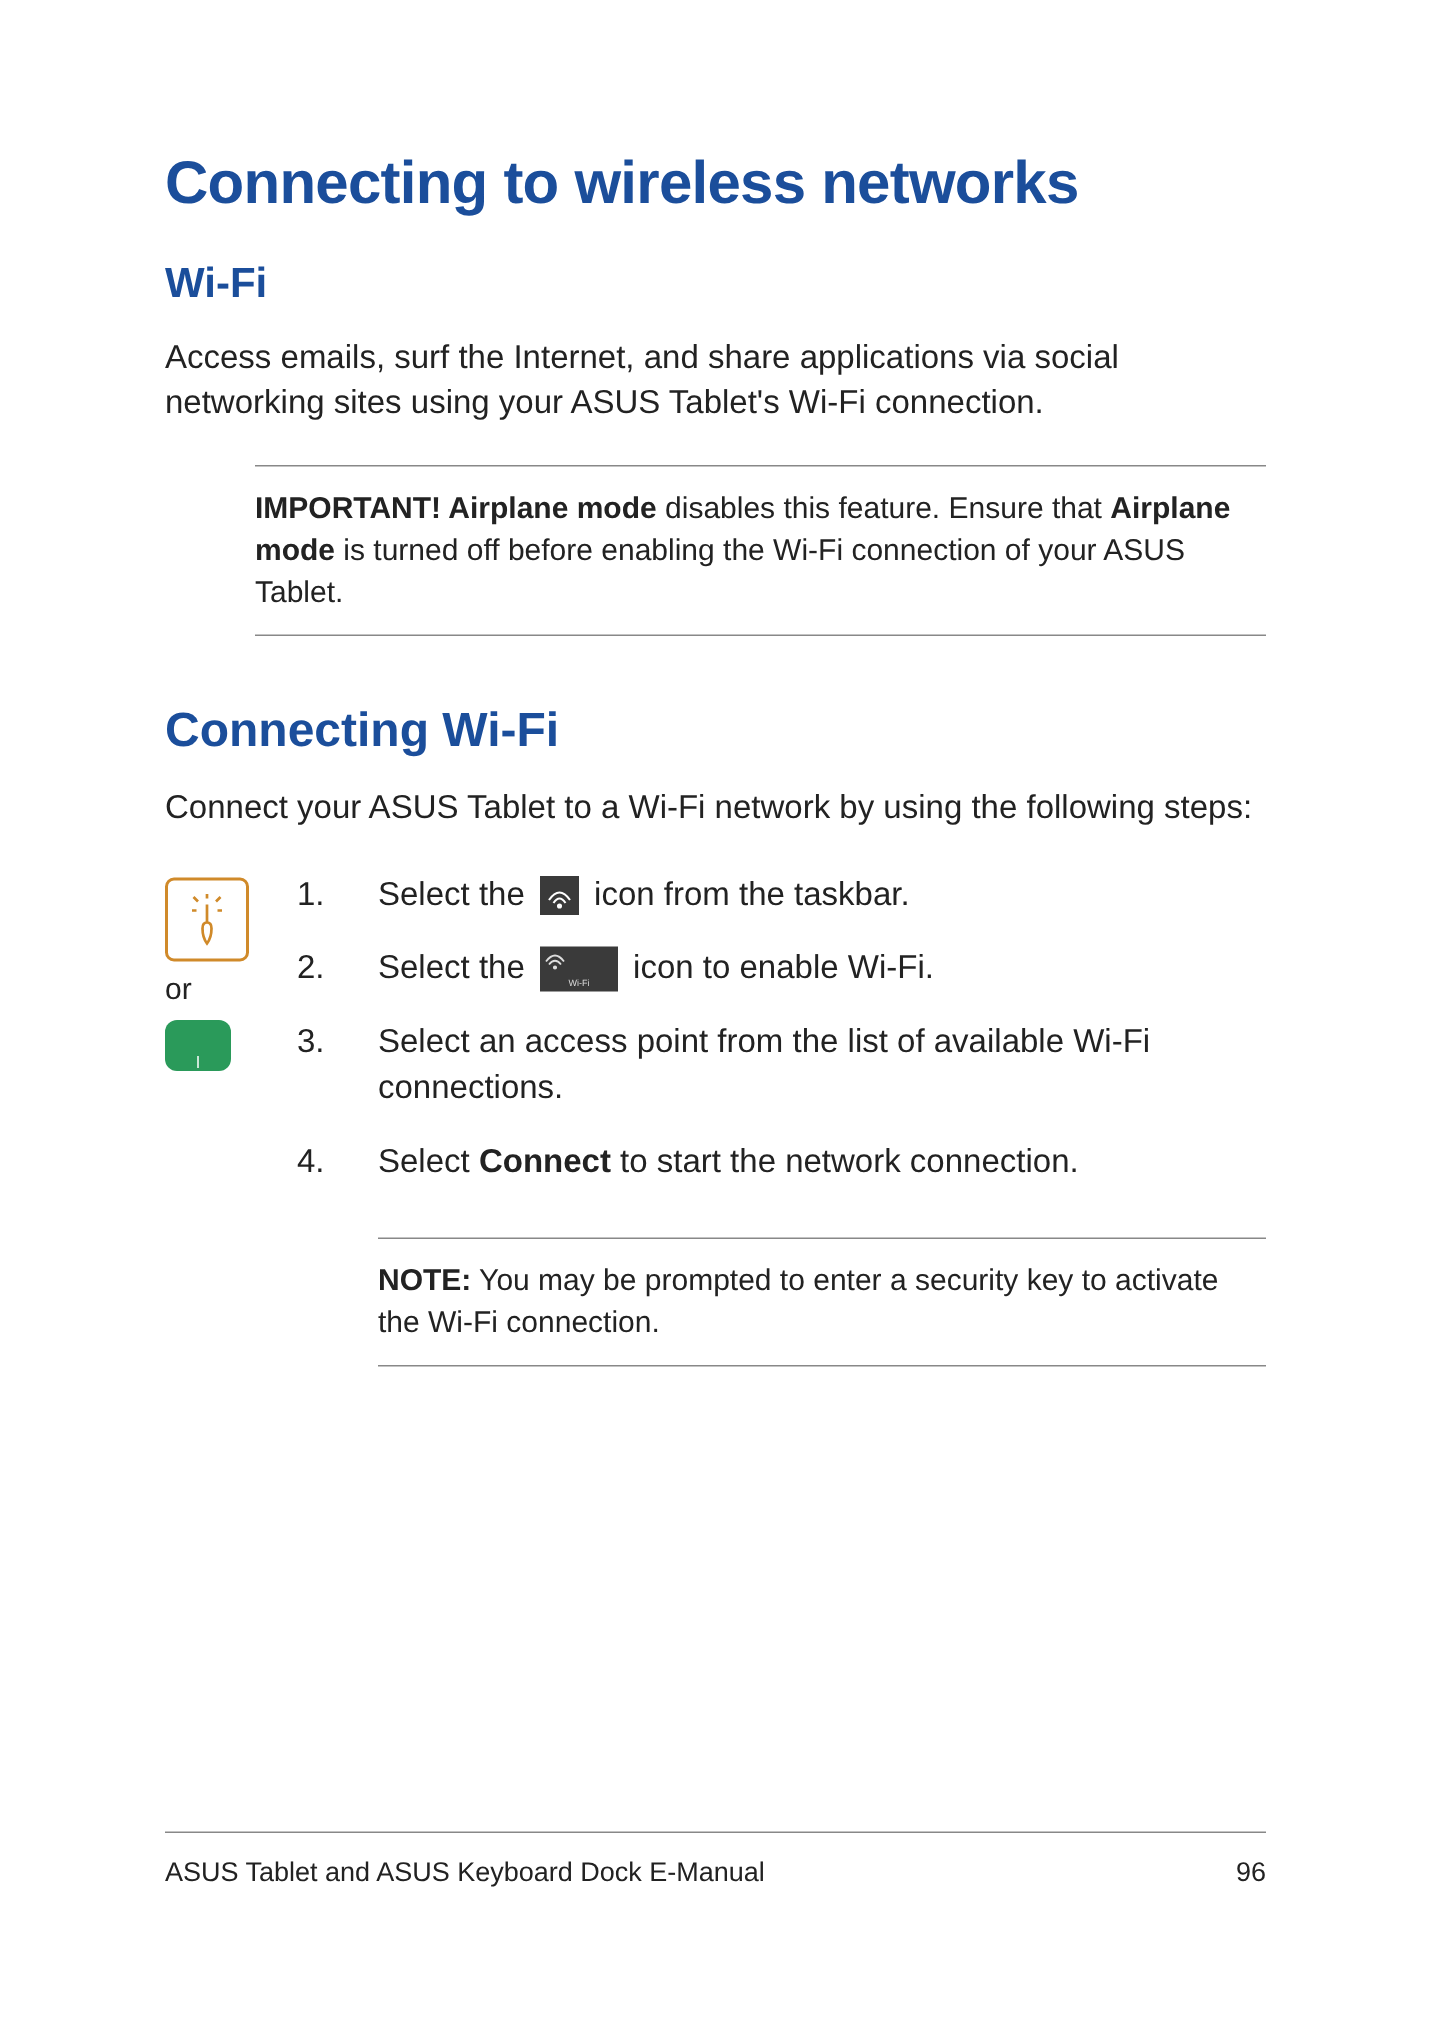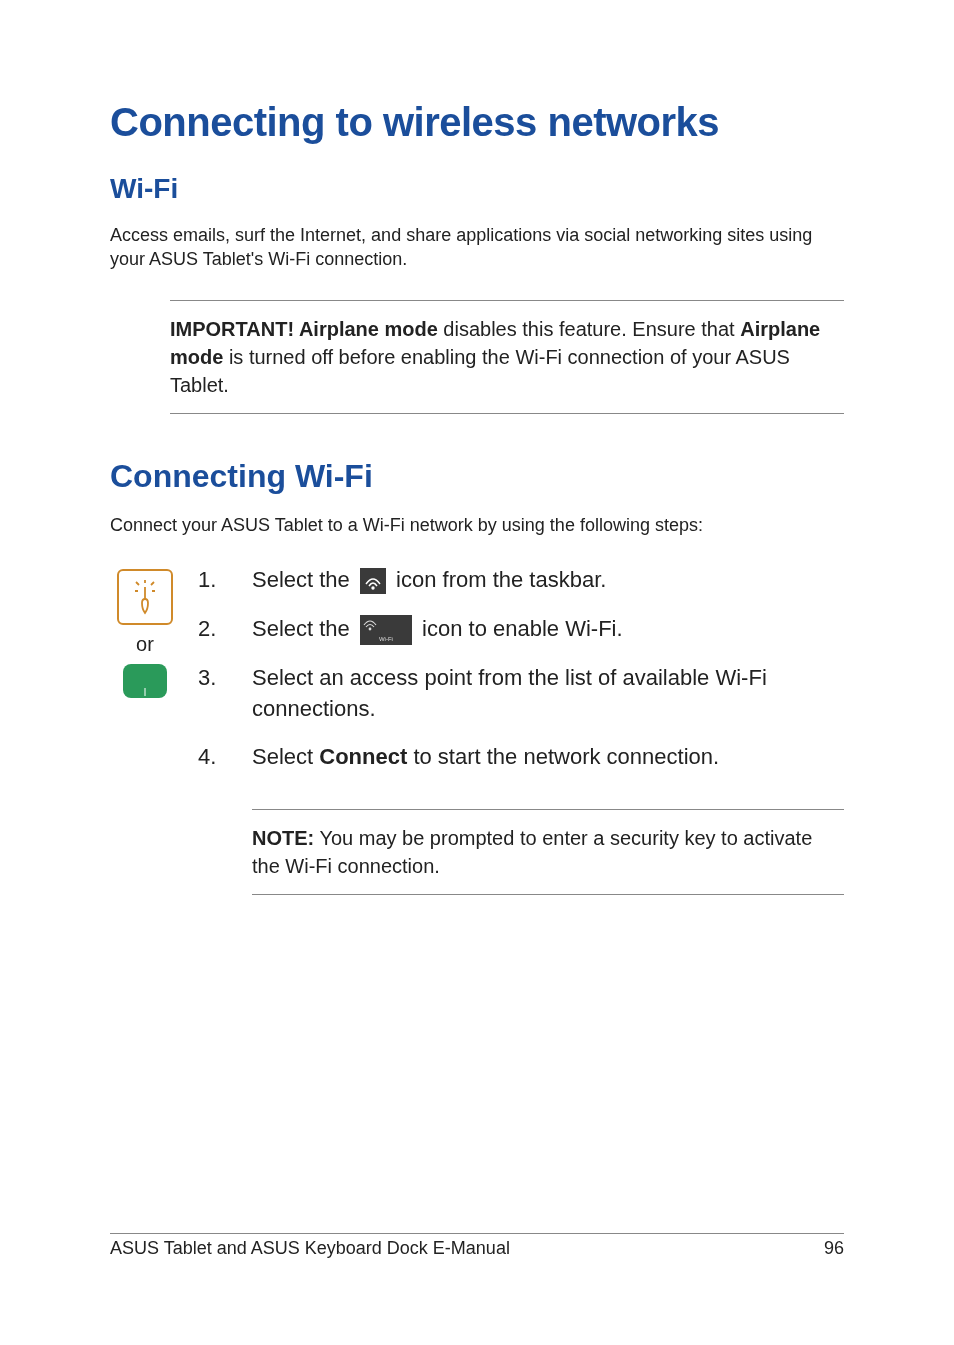--- a/index.html
+++ b/index.html
@@ -26,21 +26,21 @@
     font-weight: 700;
     margin-bottom: 18px;
   }
   .h3 {
     color: #1B4E9B;
     font-size: 32px;
     font-weight: 700;
     margin-bottom: 18px;
   }
   .body-text {
-    font-size: 18px;
+    font-size: 22px;
     line-height: 1.35;
     color: #222;
     margin-bottom: 28px;
   }
   .callout {
     margin-left: 60px;
     border-top: 1px solid #888;
     border-bottom: 1px solid #888;
     padding: 14px 0;
     font-size: 20px;
@@ -58,21 +58,21 @@
   .bold { font-weight: 700; }
   .steps-block {
     display: flex;
     gap: 18px;
   }
   .input-col {
     width: 70px;
     flex-shrink: 0;
     display: flex;
     flex-direction: column;
-    align-items: center;
+    align-items: flex-start;
     gap: 8px;
     padding-top: 4px;
   }
   .touch-icon {
     width: 56px; height: 56px;
     border: 2px solid #d08a2a;
     border-radius: 6px;
     display: flex;
     align-items: center;
     justify-content: center;
@@ -139,21 +139,21 @@
     transform: translateX(-50%);
     font-size: 6px;
     color: #ddd;
   }
   .footer {
     position: absolute;
     bottom: 86px;
     left: 110px;
     right: 110px;
     border-top: 1px solid #888;
-    padding-top: 4px;
+    padding-top: 16px;
     display: flex;
     justify-content: space-between;
     font-size: 18px;
     color: #222;
   }
 </style>
 </head>
 <body>
 
 <div class="page">

